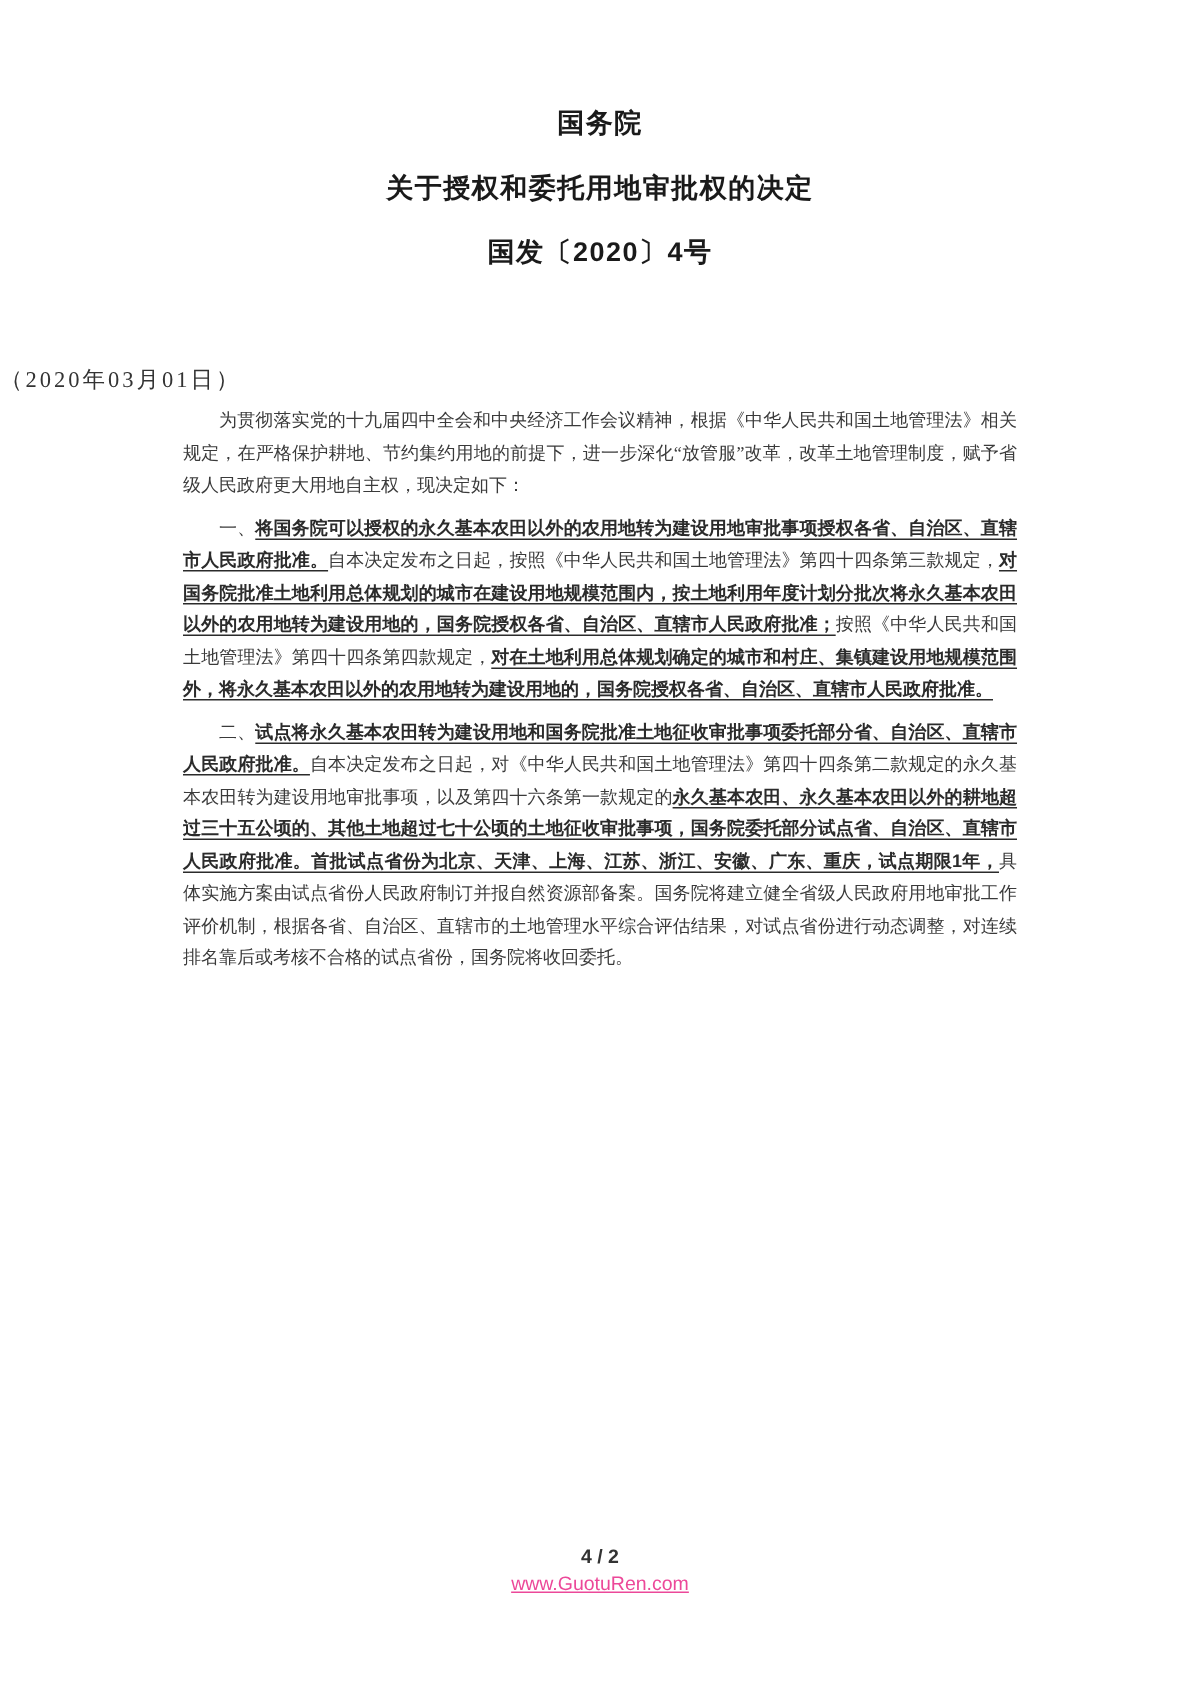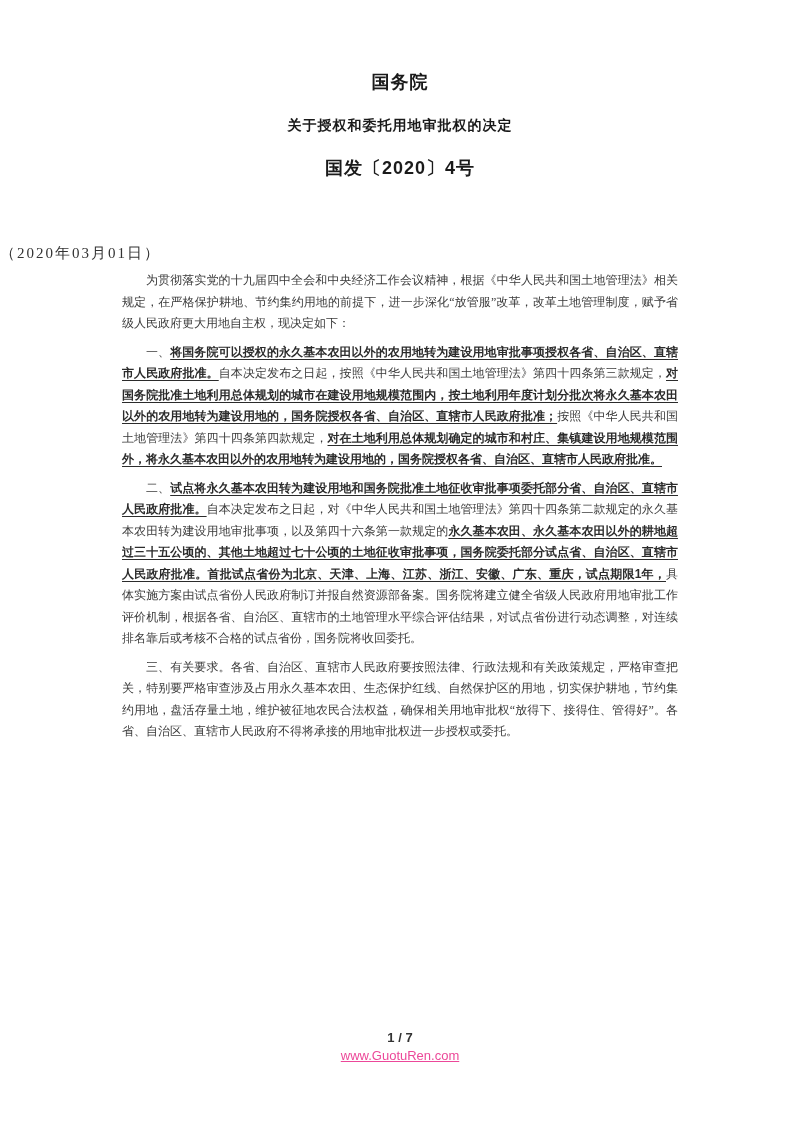--- a/index.html
+++ b/index.html
@@ -12,21 +12,21 @@
     font-family: "Liberation Serif", "DejaVu Serif", serif;
     color: #3a3a3a;
   }
   .doc-header {
     text-align: center;
     font-family: "Liberation Sans", "DejaVu Sans", sans-serif;
     font-weight: bold;
     color: #1a1a1a;
   }
   .h1 { padding-top: 73px; font-size: 18px; line-height: 18px; letter-spacing: 1px; }
-  .h2 { margin-top: 25px;  font-size: 14px; line-height: 18px; letter-spacing: 1px; }
+  .h2 { margin-top: 25px;  font-size: 18px; line-height: 18px; letter-spacing: 1px; }
   .h3 { margin-top: 25px;  font-size: 18px; line-height: 18px; letter-spacing: 1px; }
   .date {
     margin-top: 67px;
     text-align: left;
     font-size: 15px;
     letter-spacing: 2px;
     color: #333333;
   }
   .content { padding: 0 122px; }
   .salutation {
@@ -84,21 +84,20 @@
     <div class="h2">关于授权和委托用地审批权的决定</div>
     <div class="h3">国发〔2020〕4号</div>
   </div>
 
   <div class="date">（2020年03月01日）</div>
 
   <div class="content">
     <p class="para"><span class="rg">为贯彻落实党的十九届四中全会和中央经济工作会议精神，根据《中华人民共和国土地管理法》相关规定，在严格保护耕地、节约集约用地的前提下，进一步深化“放管服”改革，改革土地管理制度，赋予省级人民政府更大用地自主权，现决定如下：</span></p>
     <p class="para"><span class="rg">一、</span><span class="hl">将国务院可以授权的永久基本农田以外的农用地转为建设用地审批事项授权各省、自治区、直辖市人民政府批准。</span><span class="rg">自本决定发布之日起，按照《中华人民共和国土地管理法》第四十四条第三款规定，</span><span class="hl">对国务院批准土地利用总体规划的城市在建设用地规模范围内，按土地利用年度计划分批次将永久基本农田以外的农用地转为建设用地的，国务院授权各省、自治区、直辖市人民政府批准；</span><span class="rg">按照《中华人民共和国土地管理法》第四十四条第四款规定，</span><span class="hl">对在土地利用总体规划确定的城市和村庄、集镇建设用地规模范围外，将永久基本农田以外的农用地转为建设用地的，国务院授权各省、自治区、直辖市人民政府批准。</span></p>
     <p class="para"><span class="rg">二、</span><span class="hl">试点将永久基本农田转为建设用地和国务院批准土地征收审批事项委托部分省、自治区、直辖市人民政府批准。</span><span class="rg">自本决定发布之日起，对《中华人民共和国土地管理法》第四十四条第二款规定的永久基本农田转为建设用地审批事项，以及第四十六条第一款规定的</span><span class="hl">永久基本农田、永久基本农田以外的耕地超过三十五公顷的、其他土地超过七十公顷的土地征收审批事项，国务院委托部分试点省、自治区、直辖市人民政府批准。首批试点省份为北京、天津、上海、江苏、浙江、安徽、广东、重庆，试点期限1年，</span><span class="rg">具体实施方案由试点省份人民政府制订并报自然资源部备案。国务院将建立健全省级人民政府用地审批工作评价机制，根据各省、自治区、直辖市的土地管理水平综合评估结果，对试点省份进行动态调整，对连续排名靠后或考核不合格的试点省份，国务院将收回委托。</span></p>
-    <p class="para"><span class="rg">三、有关要求。各省、自治区、直辖市人民政府要按照法律、行政法规和有关政策规定，严格审查把关，特别要严格审查涉及占用永久基本农田、生态保护红线、自然保护区的用地，切实保护耕地，节约集约用地，盘活存量土地，维护被征地农民合法权益，确保相关用地审批权“放得下、接得住、管得好”。各省、自治区、直辖市人民政府不得将承接的用地审批权进一步授权或委托。</span></p>
   </div>
 
   <div class="footer">
-    <div class="page-num">1 / 7</div>
+    <div class="page-num">4 / 2</div>
     <a class="site-link" style="color: #ec4899;">www.GuotuRen.com</a>
   </div>
 
 </div>
 
 </body></html>

